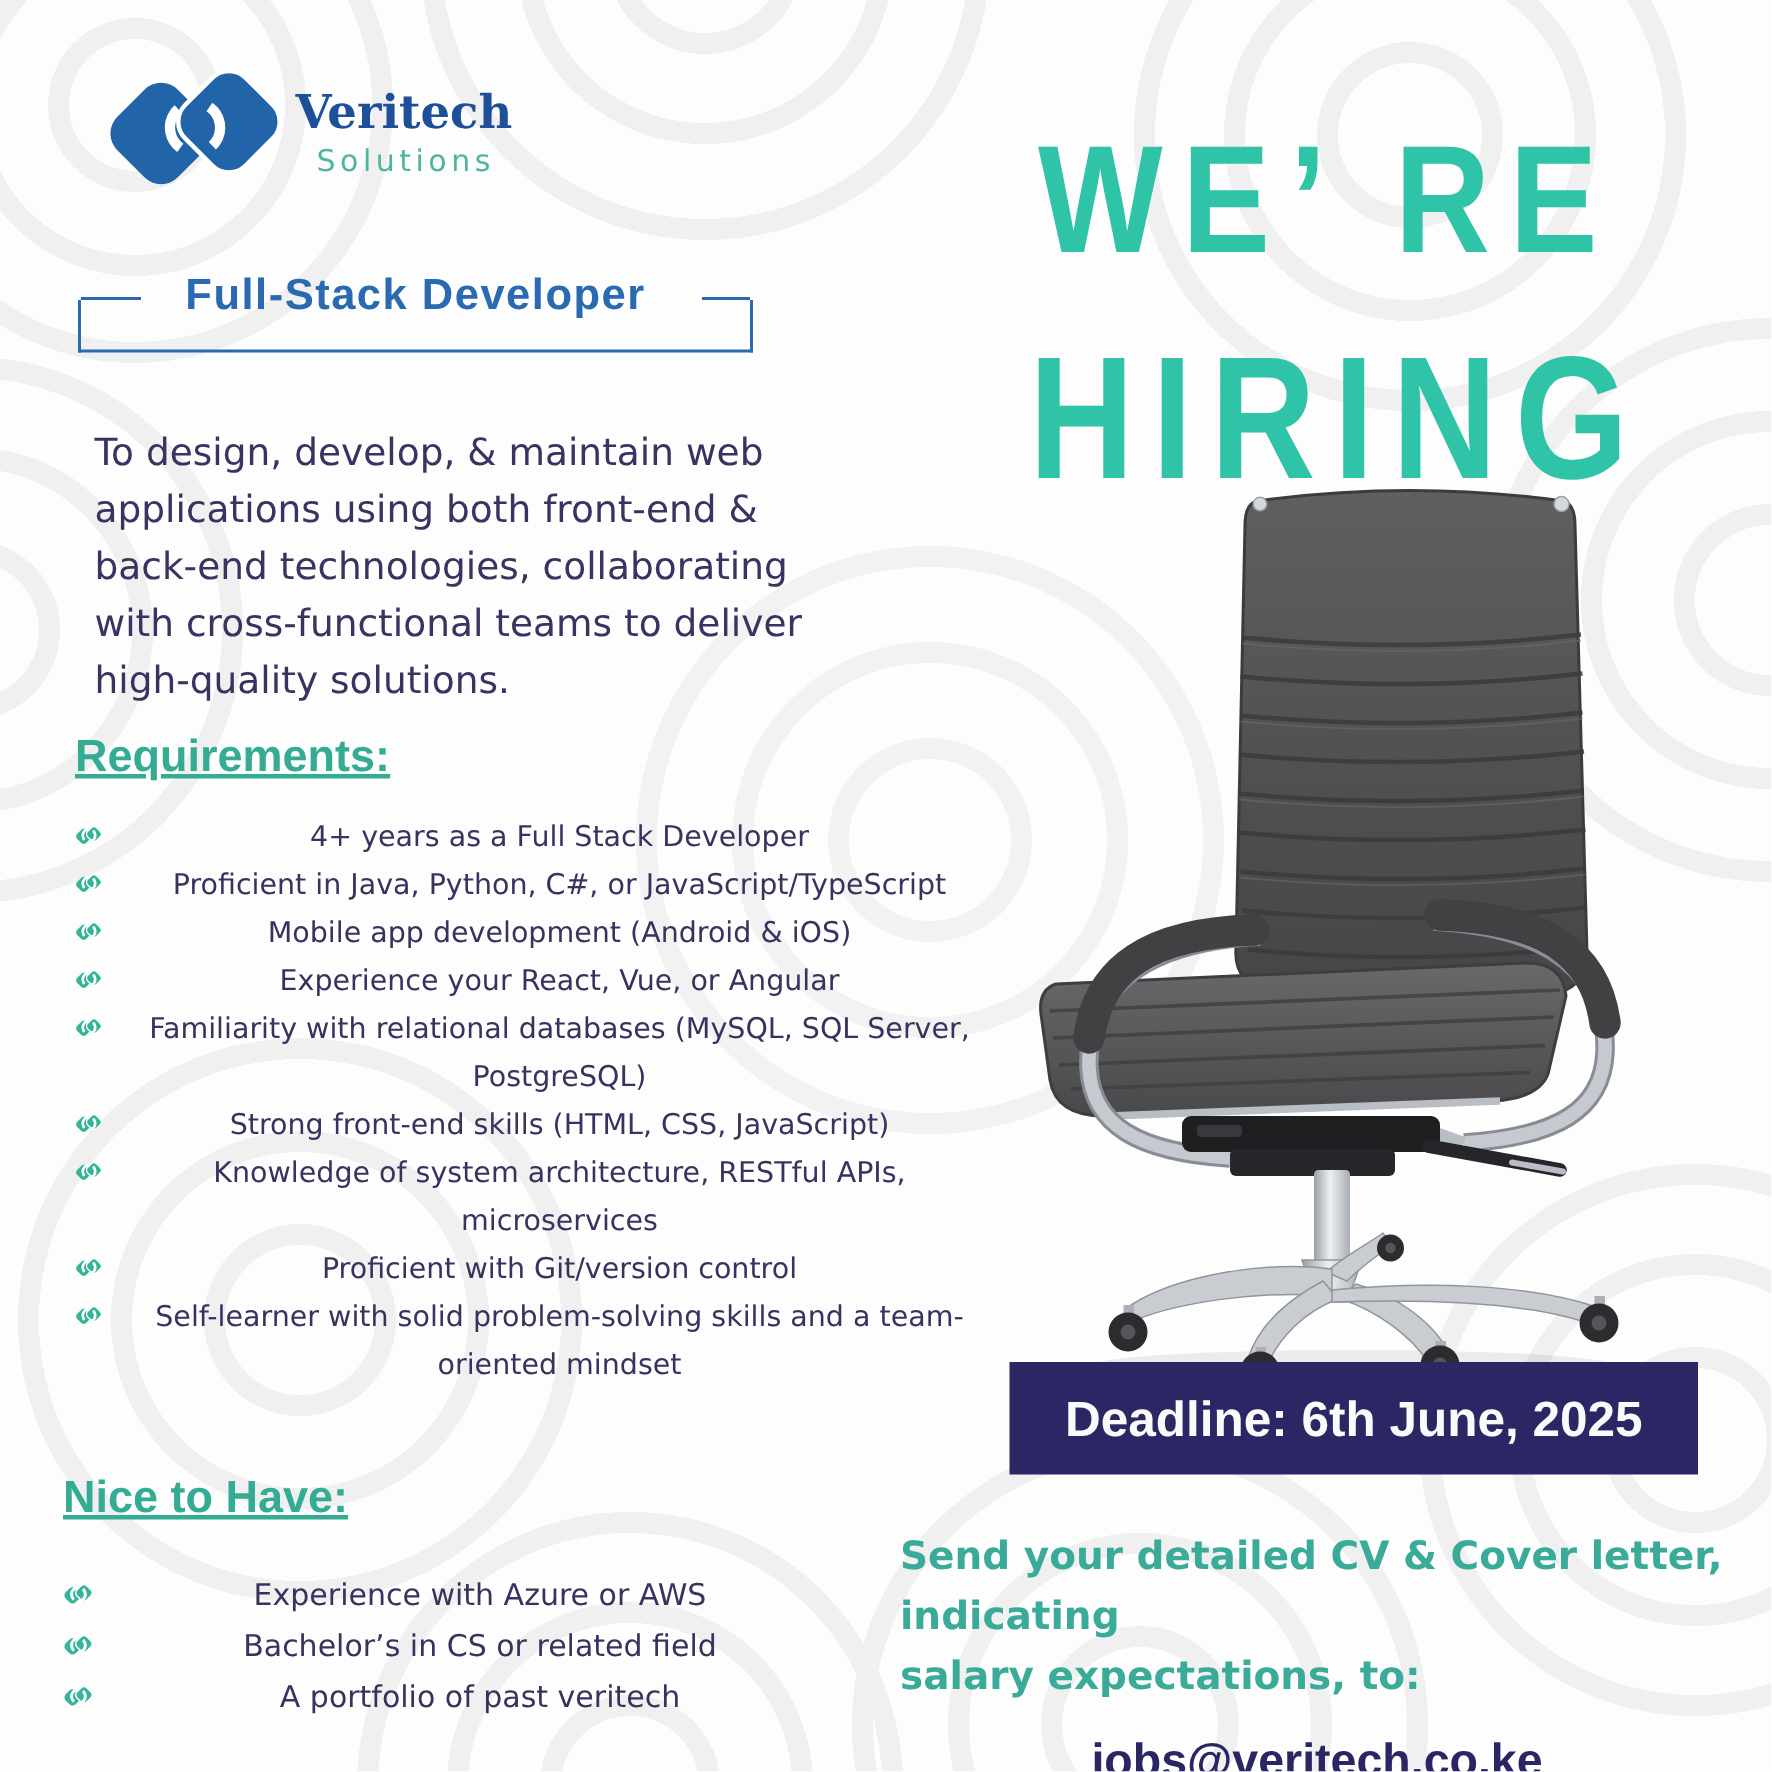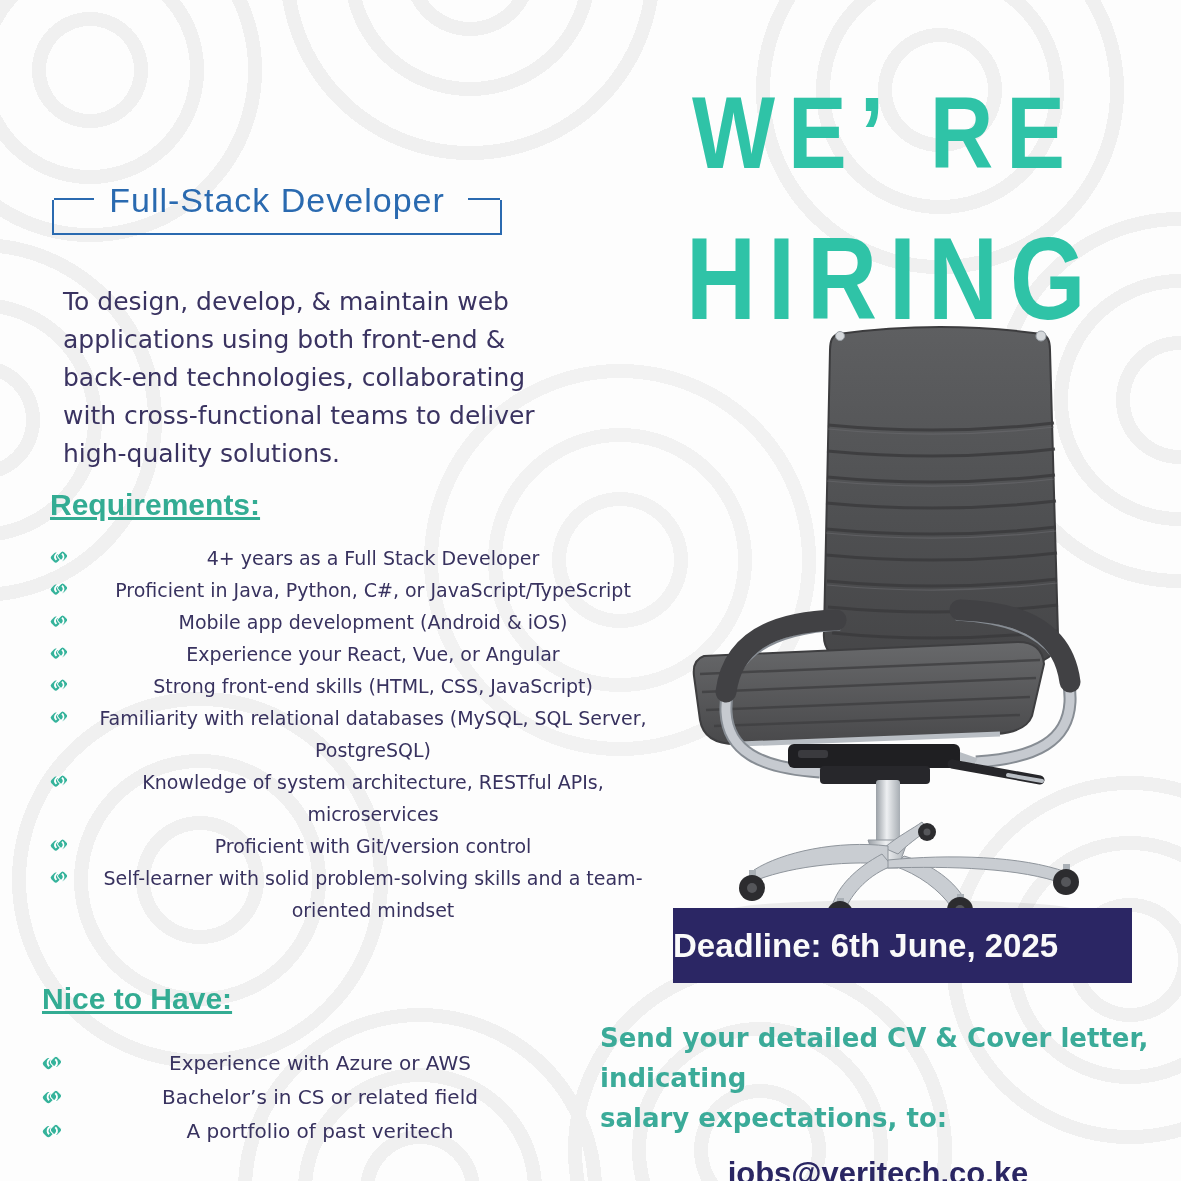--- a/index.html
+++ b/index.html
@@ -31,21 +31,21 @@
   
   .we,.hiring{color:#2fc3a7;font-family:"Liberation Sans",sans-serif;font-weight:800;transform-origin:top left;white-space:nowrap;}
   .we{left:692px;top:74px;font-size:88px;letter-spacing:13px;transform:scaleY(1.16);}
   .hiring{left:686px;top:212px;font-size:97px;letter-spacing:12px;transform:scaleY(1.2);}
 
   
   .title-box{left:52px;top:200px;width:446px;height:33px;border-left:2px solid #2a6ab0;border-right:2px solid #2a6ab0;border-bottom:2px solid #2a6ab0;}
   .title-box::before,.title-box::after{content:"";position:absolute;top:-2px;height:2px;background:#2a6ab0;}
   .title-box::before{left:0;width:40px;}
   .title-box::after{right:0;width:32px;}
-  .title-text{position:absolute;left:0;right:0;top:-19px;text-align:center;font-family:"Liberation Sans",sans-serif;font-weight:normal;font-size:34px;letter-spacing:1px;color:#2a6ab0;white-space:nowrap;}
+  .title-text{position:absolute;left:0;right:0;top:-19px;text-align:center;font-family:"Liberation Sans",sans-serif;font-weight:bold;font-size:29px;letter-spacing:1px;color:#2a6ab0;white-space:nowrap;}
 
   
   .desc{left:50px;top:258px;width:482px;font-size:25px;line-height:38px;color:#3a3361;margin-left:13px;}
 
   
   .section-h{font-family:"Liberation Sans",sans-serif;font-weight:bold;font-size:30px;color:#33ac93;margin:0 0 20px 0;text-decoration:underline;}
   .req{left:50px;top:488px;width:612px;}
   .nice{left:42px;top:982px;width:520px;}
   ul.blist{list-style:none;margin:0;padding:0;text-align:center;}
   ul.blist li{display:flex;align-items:flex-start;margin:0;}
@@ -53,21 +53,21 @@
   .nice li{font-size:20px;line-height:34px;color:#38325f;}
   .nice ul.blist{margin-top:30px;}
   .b-icon{flex:0 0 auto;width:19px;height:17px;margin:7px 15px 0 0;color:#35b39b;}
   .nice .b-icon{width:21px;height:19px;margin-top:8px;}
   .li-text{flex:1 1 auto;}
 
   
   .chair{left:670px;top:320px;width:470px;height:600px;}
 
   
-  .banner{left:673px;top:908px;width:459px;height:75px;background:#2b2664;z-index:5;display:flex;align-items:center;}
+  .banner{left:673px;top:908px;width:459px;height:75px;background:#2b2664;z-index:5;display:flex;align-items:center;justify-content:center;}
   .banner-text{color:#fafafa;font-family:"Liberation Sans",sans-serif;font-weight:bold;font-size:33px;white-space:nowrap;}
 
   
   .contact{left:600px;top:1018px;width:556px;}
   .contact-line{font-size:26px;line-height:40px;color:#3bab99;font-weight:bold;}
   .contact-email{margin-top:18px;text-align:center;font-family:"Liberation Sans",sans-serif;font-weight:bold;font-size:31px;color:#2a2663;}
 </style>
 </head>
 <body>
 
@@ -76,20 +76,31 @@
     <symbol id="bmark" viewBox="0 0 20 18">
       <rect x="1.6" y="4.6" width="9" height="9" rx="2.8" transform="rotate(-45 6.1 9.1)" fill="currentColor"></rect>
       <rect x="8.8" y="3.0" width="9" height="9" rx="2.8" transform="rotate(-45 13.3 7.5)" fill="currentColor" stroke="#ffffff" stroke-width="1"></rect>
       <circle cx="9.8" cy="8.4" r="4.4" fill="none" stroke="#ffffff" stroke-width="1.9" stroke-dasharray="9.6 4.2" transform="rotate(-50 9.8 8.4)"></circle>
     </symbol>
   </defs>
 </svg>
 
 <div class="poster">
 
+  <div class="abs logo">
+    <svg class="logo-mark" viewBox="0 0 120 102">
+      <rect x="6" y="22" width="58" height="58" rx="16" transform="rotate(-45 35 51)" fill="#2264a8"></rect>
+      <rect x="52" y="14" width="58" height="58" rx="16" transform="rotate(-45 81 43)" fill="#2264a8" stroke="#ffffff" stroke-width="3"></rect>
+      <circle cx="58" cy="47" r="17" fill="none" stroke="#ffffff" stroke-width="7" stroke-dasharray="30 23.4" transform="rotate(-55 58 47)"></circle>
+    </svg>
+    <div class="logo-text">
+      <div class="logo-name">Veritech</div>
+      <div class="logo-tag">Solutions</div>
+    </div>
+  </div>
 
   <div class="abs we">WE’ RE</div>
   <div class="abs hiring">HIRING</div>
 
   <div class="abs title-box">
     <div class="title-text">Full-Stack Developer</div>
   </div>
 
   <p class="abs desc">To design, develop, &amp; maintain web applications using both front-end &amp; back-end technologies, collaborating with cross-functional teams to deliver high-quality solutions.</p>
 
@@ -117,27 +128,27 @@
       <li>
           <svg class="b-icon">
             <use href="#bmark"></use>
           </svg>
           <span class="li-text">Experience your React, Vue, or Angular</span>
         </li>
       <li>
           <svg class="b-icon">
             <use href="#bmark"></use>
           </svg>
+          <span class="li-text">Familiarity with relational databases (MySQL, SQL Server, PostgreSQL)</span>
+        </li>
+      <li>
+          <svg class="b-icon">
+            <use href="#bmark"></use>
+          </svg>
           <span class="li-text">Strong front-end skills (HTML, CSS, JavaScript)</span>
-        </li>
-      <li>
-          <svg class="b-icon">
-            <use href="#bmark"></use>
-          </svg>
-          <span class="li-text">Familiarity with relational databases (MySQL, SQL Server, PostgreSQL)</span>
         </li>
       <li>
           <svg class="b-icon">
             <use href="#bmark"></use>
           </svg>
           <span class="li-text">Knowledge of system architecture, RESTful APIs, microservices</span>
         </li>
       <li>
           <svg class="b-icon">
             <use href="#bmark"></use>

